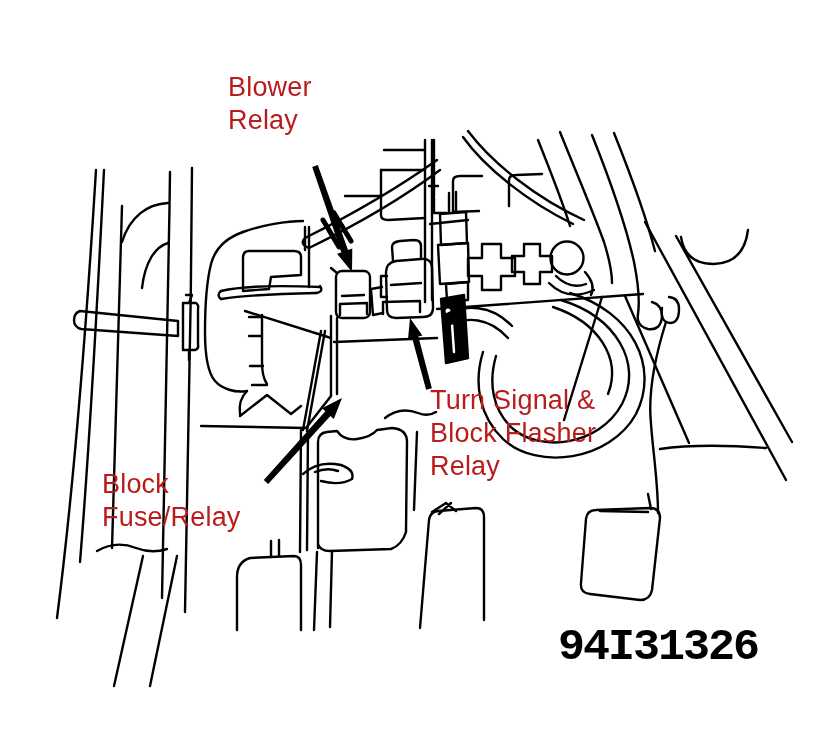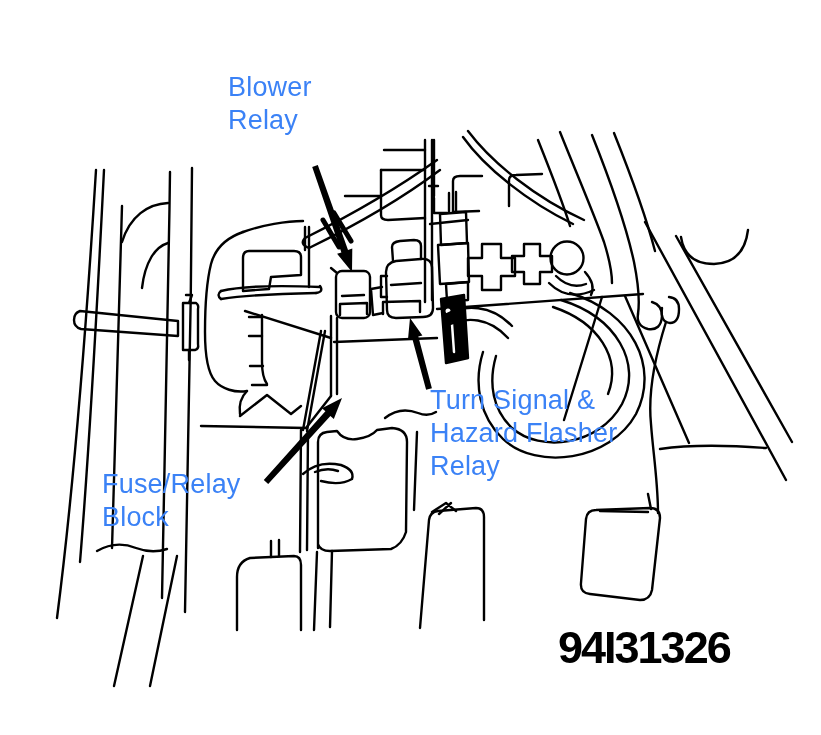--- a/index.html
+++ b/index.html
@@ -6,32 +6,32 @@
   #figure-root{
     position:relative;
     width:821px;height:735px;
     background:#ffffff;
     overflow:hidden;
     font-family:"Liberation Sans", sans-serif;
   }
   #line-art{position:absolute;left:0;top:0;}
   .callout-label{
     position:absolute;
-    color:#3b82f6;
+    color:#b91c1c;
     font-size:27px;
     line-height:33px;
     font-weight:500;
     letter-spacing:.2px;
     white-space:nowrap;
   }
   .callout-label span{display:block;}
   #figure-code{
     position:absolute;
     left:558px;top:622px;
-    font-family:Liberation Sans, sans-serif;
+    font-family:Liberation Mono, monospace;
     font-weight:700;
     font-size:45px;
     letter-spacing:-2px;
     color:#000;
   }
 </style>
 </head>
 <body>
 
 <div id="figure-root">
@@ -213,24 +213,24 @@
     </g>
   </svg>
 
   <div class="callout-label" style="left:228px;top:71px">
     <span>Blower</span>
     <span>Relay</span>
   </div>
 
   <div class="callout-label" style="left:430px;top:384px">
     <span>Turn Signal &amp;</span>
-    <span>Hazard Flasher</span>
+    <span>Block Flasher</span>
     <span>Relay</span>
   </div>
 
   <div class="callout-label" style="left:102px;top:468px">
+    <span>Block</span>
     <span>Fuse/Relay</span>
-    <span>Block</span>
   </div>
 
   <div id="figure-code">94I31326</div>
 
 </div>
 
 </body></html>

